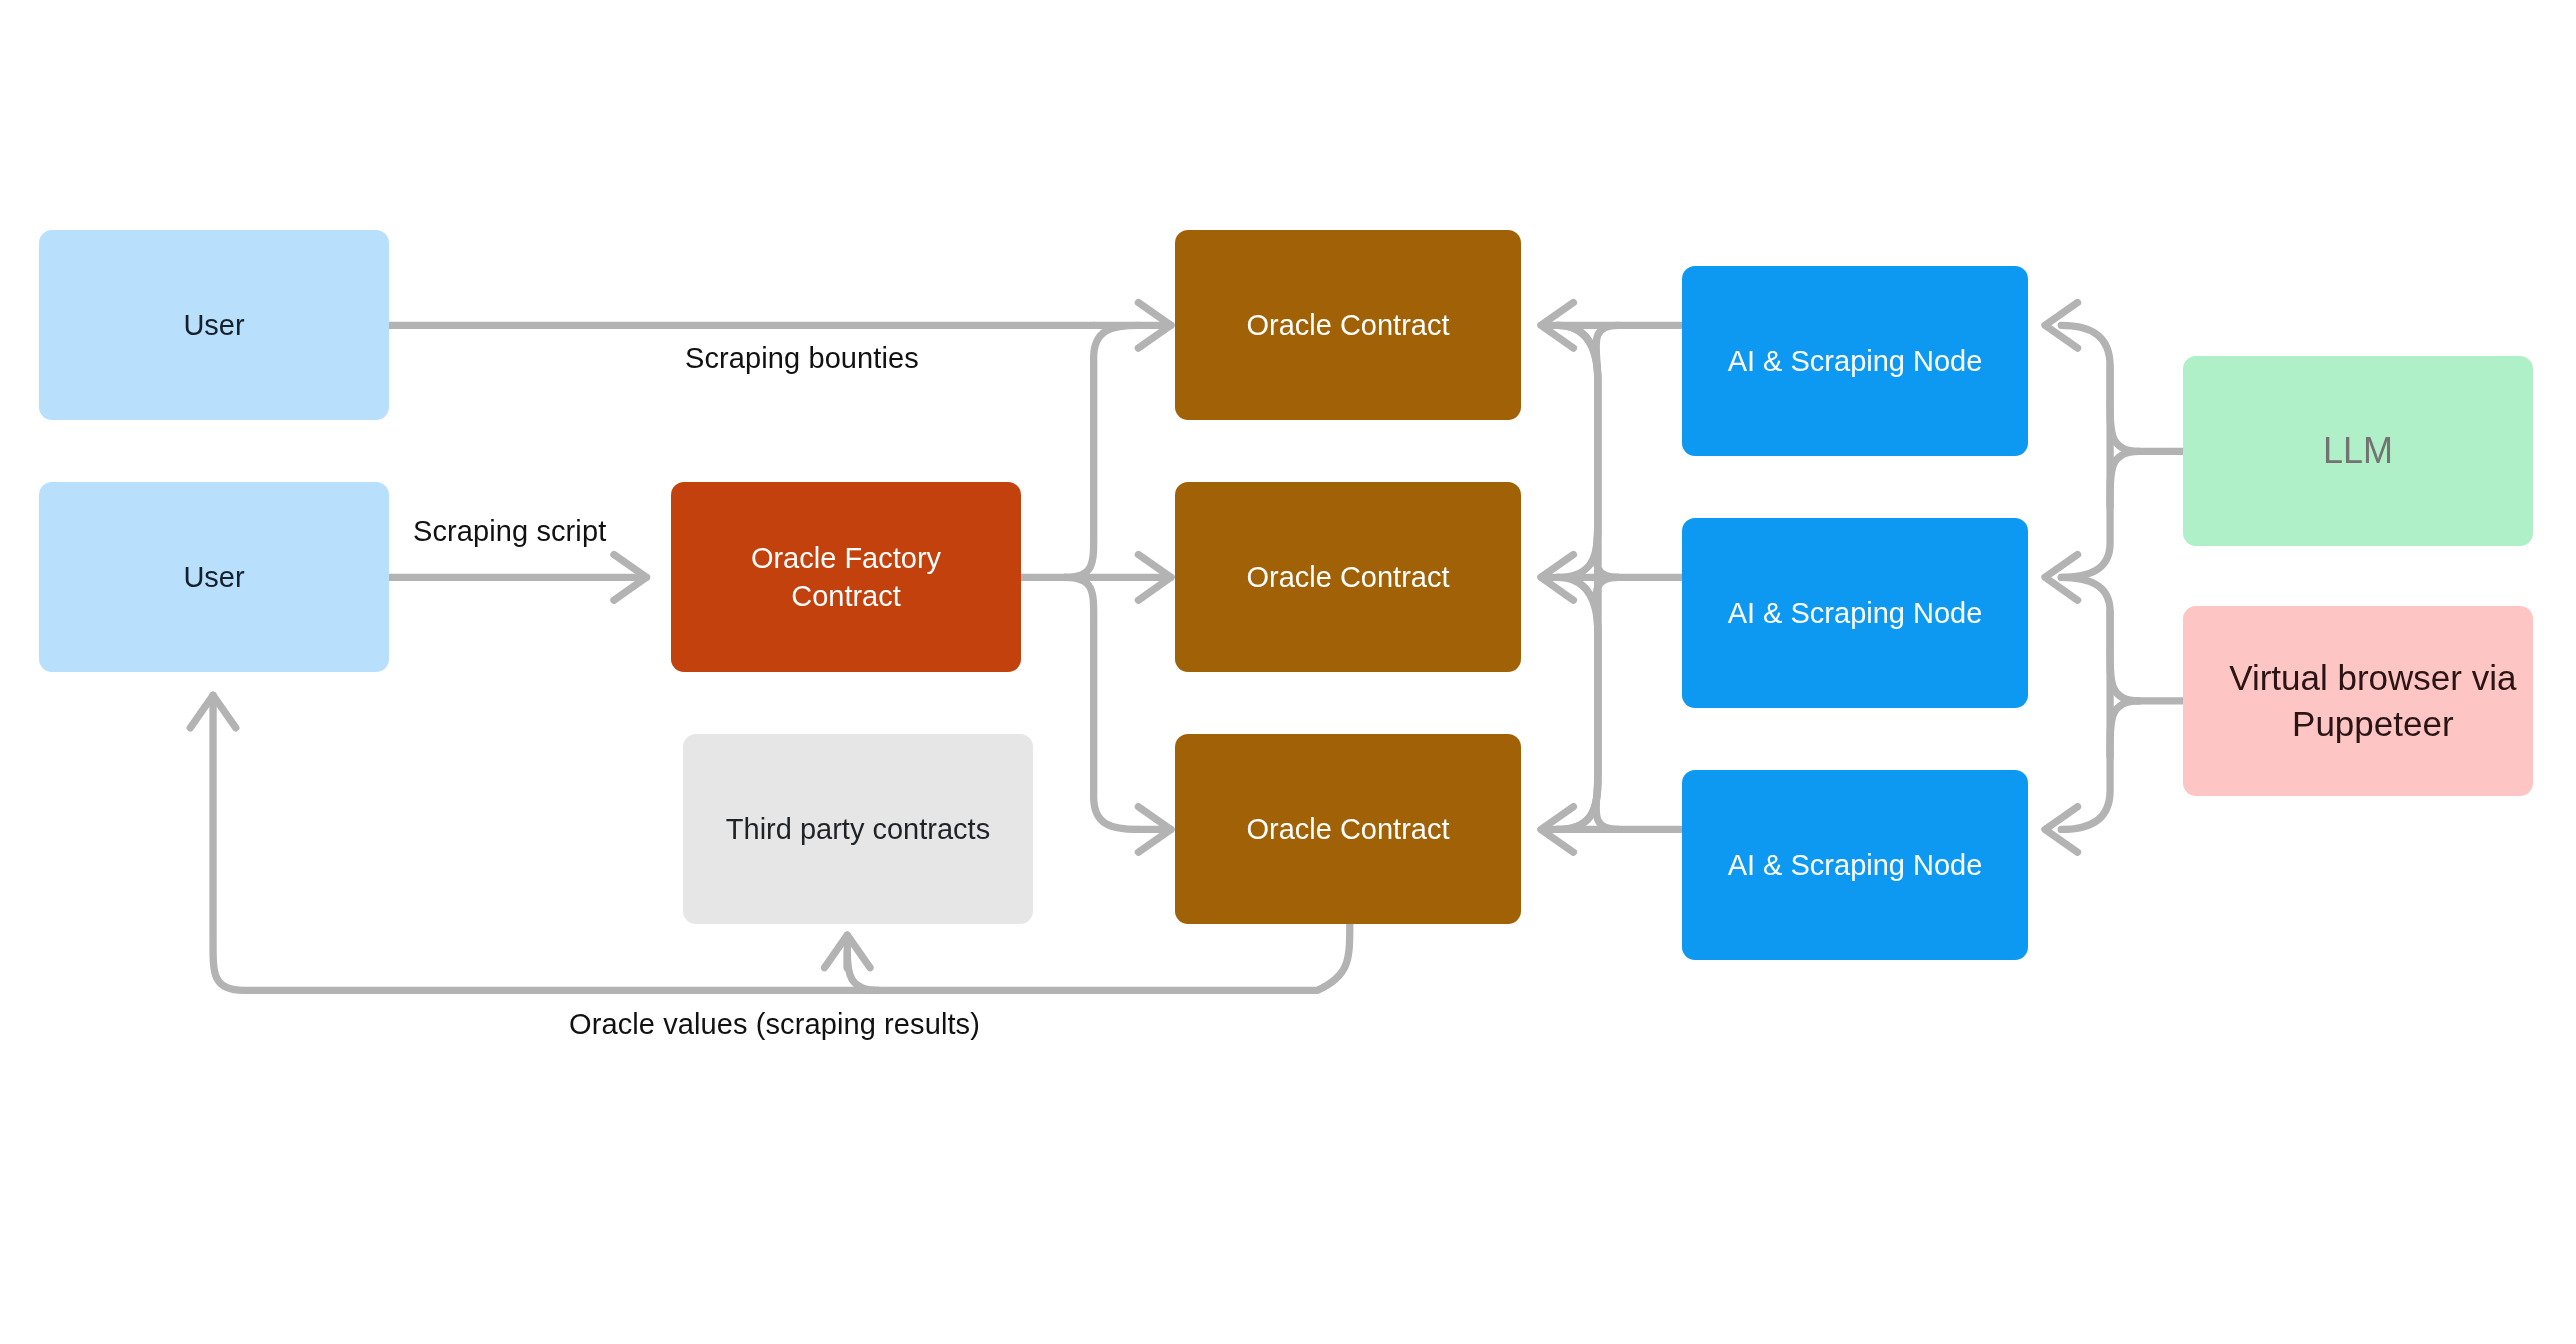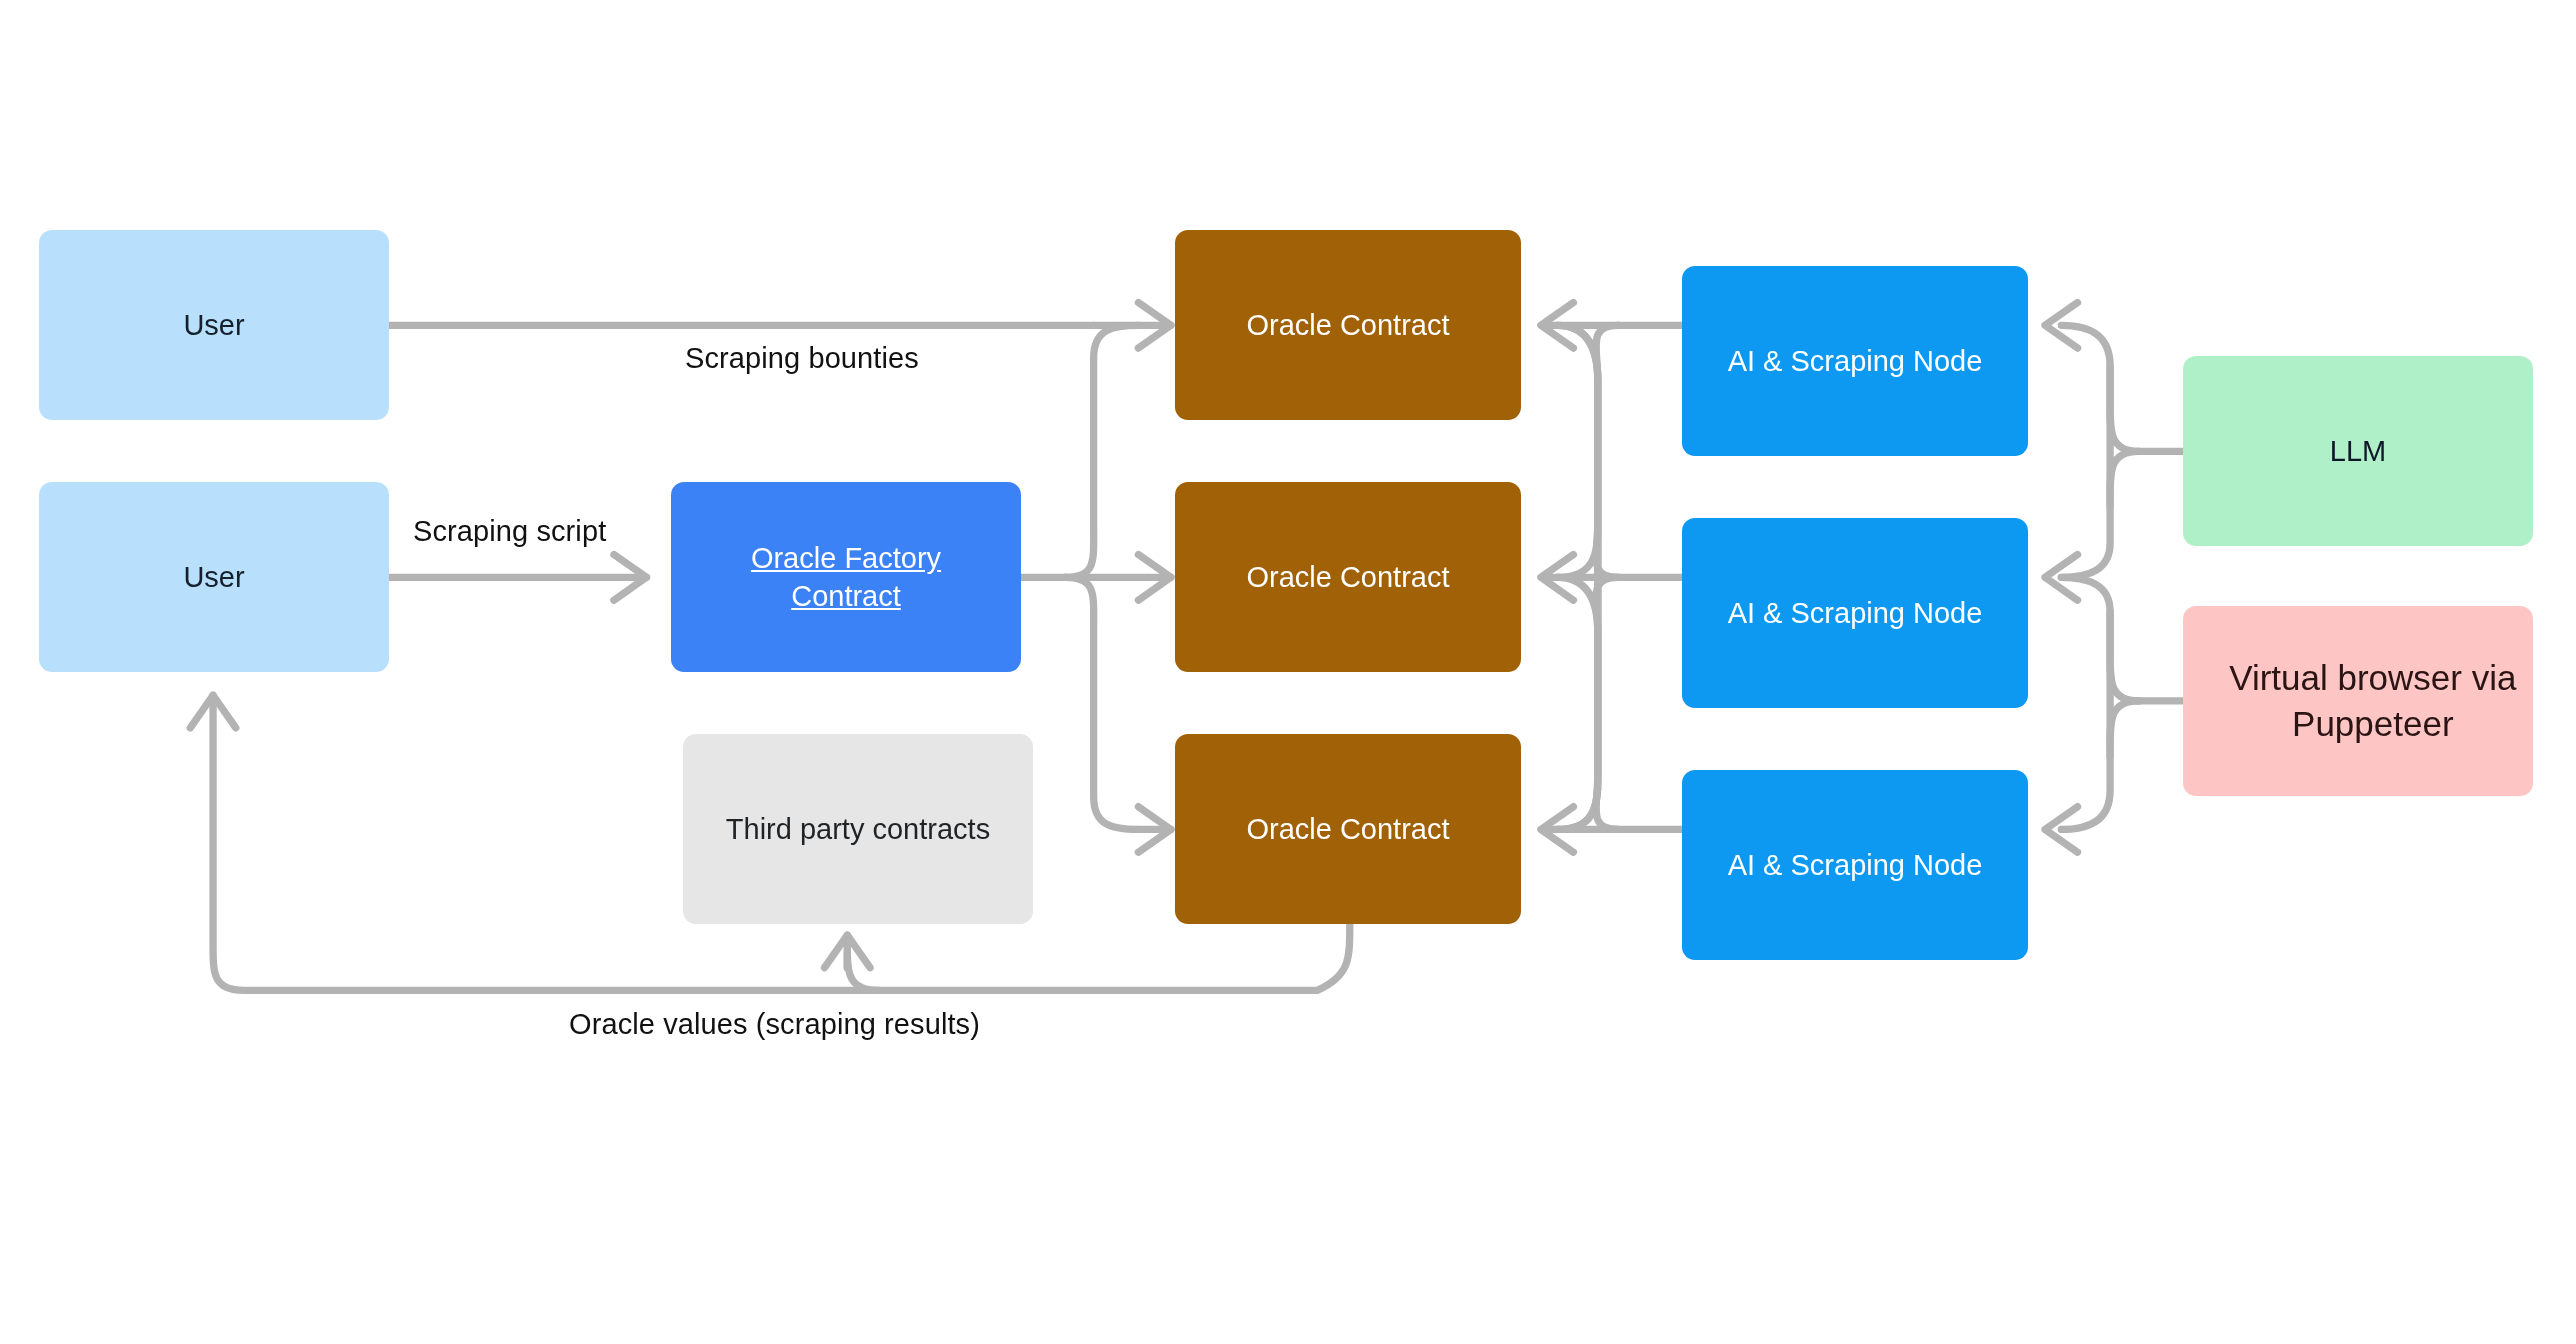--- a/index.html
+++ b/index.html
@@ -43,25 +43,25 @@
     white-space: pre-line;
   }
   .edge-label {
     position: absolute;
     font-size: 29px;
     color: #111111;
     white-space: nowrap;
     letter-spacing: 0.1px;
   }
   .n-user       { background: #b8e0fd; color: #16202a; font-size: 29px; }
-  .n-factory    { background: #3b82f6; color: #ffffff; font-size: 29px; text-decoration: underline; }
+  .n-factory    { background: #c2410c; color: #ffffff; font-size: 29px; }
   .n-oracle     { background: #a16207; color: #ffffff; font-size: 29px; }
   .n-third      { background: #e6e6e6; color: #1f2326; font-size: 29px; margin-left: 12px; }
   .n-ainode     { background: #0d99f2; color: #ffffff; font-size: 29px; margin-top: 36px; }
-  .n-llm        { background: #b0f0c8; color: #0f172a; font-size: 29px; align-items: center; }
+  .n-llm        { background: #b0f0c8; color: #737373; font-size: 36px; align-items: center; }
   .n-puppeteer  { background: #fdc6c4; color: #2a1414; font-size: 35px; padding-left: 41px; }
 </style>
 </head>
 <body>
 
 <div id="canvas">
 
   <svg id="wires" viewBox="0 0 3168 1654" width="2576" height="1345" xmlns="http://www.w3.org/2000/svg">
     <g fill="none" stroke="#b3b3b3" stroke-width="9" stroke-linecap="round" stroke-linejoin="round">
 

